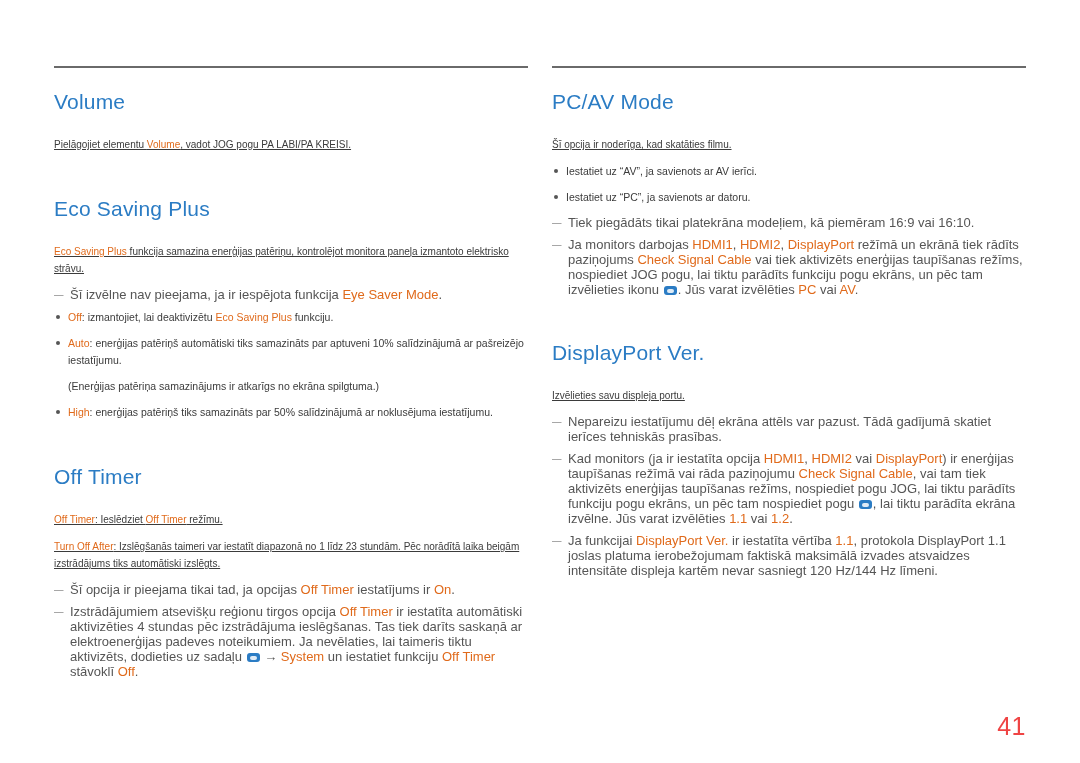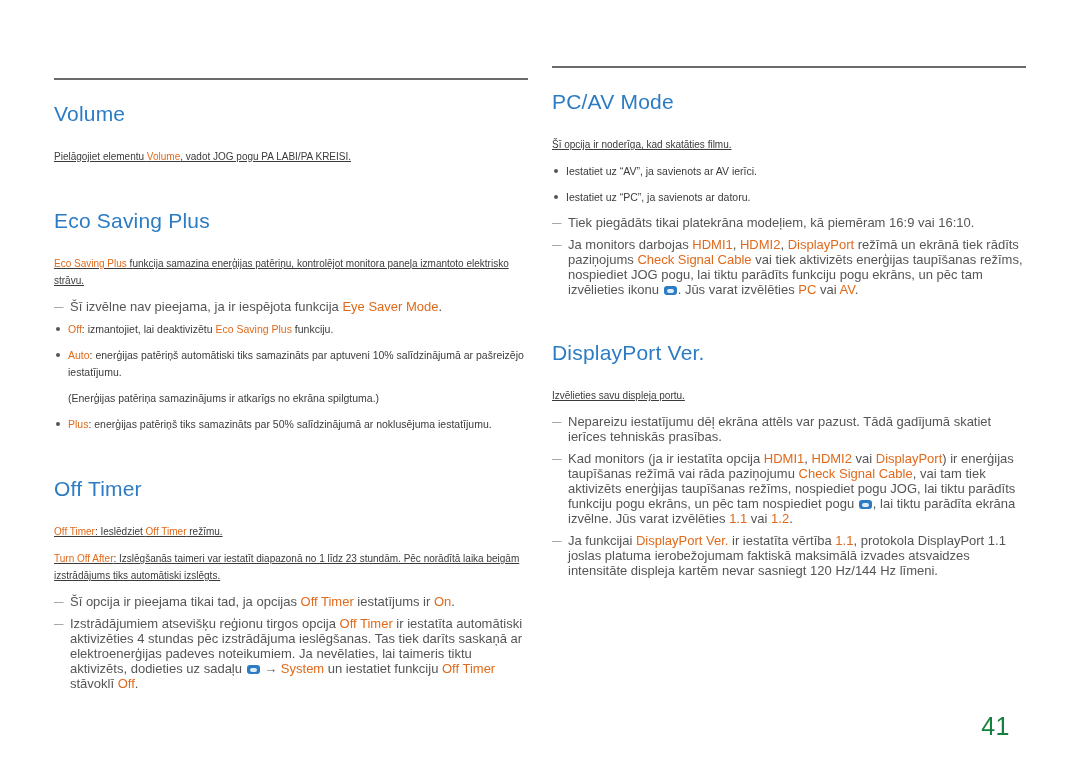--- a/index.html
+++ b/index.html
@@ -19,21 +19,21 @@
     position: absolute;
     left: 0; top: 0;
     width: 1080px;
     height: 763px;
   }
   .col {
     position: absolute;
     top: 66px;
     width: 474px;
   }
-  .col-left { left: 54px; margin-top: 12px; }
+  .col-left { left: 54px; }
   .col-right { left: 552px; }
 
   .rule {
     border-top: 2px solid #6a6a6a;
     height: 0;
     margin: 0 0 22px 0;
   }
   h1.sect {
     font-size: 21px;
     font-weight: normal;
@@ -111,24 +111,24 @@
     left: 3px;
     top: 2.5px;
     width: 7px;
     height: 4px;
     border-radius: 2px;
     background: #ffffff;
     opacity: 0.85;
   }
   .pagenum {
     position: absolute;
-    right: 70px;
+    right: 54px;
     bottom: 22px;
     font-size: 25px;
-    color: #15803d;
+    color: #ef4444;
     letter-spacing: 0.5px;
   }
 </style>
 </head>
 <body>
 
 <div class="page">
 
   <div class="col col-left">
 
@@ -138,21 +138,21 @@
     <p class="body"><span>Pielāgojiet elementu </span><span class="hl-orange">Volume</span><span>, vadot JOG pogu PA LABI/PA KREISI.</span></p>
 
     <h1 class="sect spaced-top">Eco Saving Plus</h1>
     <p class="body"><span class="hl-orange">Eco Saving Plus</span><span> funkcija samazina enerģijas patēriņu, kontrolējot monitora paneļa izmantoto elektrisko strāvu.</span></p>
     <div class="note"><span>Šī izvēlne nav pieejama, ja ir iespējota funkcija </span><span class="hl-orange">Eye Saver Mode</span><span>.</span></div>
 
     <ul class="bullets">
       <li><span class="hl-orange">Off</span><span>: izmantojiet, lai deaktivizētu </span><span class="hl-orange">Eco Saving Plus</span><span> funkciju.</span></li>
       <li><span class="hl-orange">Auto</span><span>: enerģijas patēriņš automātiski tiks samazināts par aptuveni 10% salīdzinājumā ar pašreizējo iestatījumu.</span></li>
       <li class="nodot"><span>(Enerģijas patēriņa samazinājums ir atkarīgs no ekrāna spilgtuma.)</span></li>
-      <li><span class="hl-orange">Plus</span><span>: enerģijas patēriņš tiks samazināts par 50% salīdzinājumā ar noklusējuma iestatījumu.</span></li>
+      <li><span class="hl-orange">High</span><span>: enerģijas patēriņš tiks samazināts par 50% salīdzinājumā ar noklusējuma iestatījumu.</span></li>
     </ul>
 
     <h1 class="sect spaced-top">Off Timer</h1>
     <p class="body"><span class="hl-orange">Off Timer</span><span>: Ieslēdziet </span><span class="hl-orange">Off Timer</span><span> režīmu.</span></p>
     <p class="body"><span class="hl-orange">Turn Off After</span><span>: Izslēgšanās taimeri var iestatīt diapazonā no 1 līdz 23 stundām. Pēc norādītā laika beigām izstrādājums tiks automātiski izslēgts.</span></p>
     <div class="note"><span>Šī opcija ir pieejama tikai tad, ja opcijas </span><span class="hl-orange">Off Timer</span><span> iestatījums ir </span><span class="hl-orange">On</span><span>.</span></div>
     <div class="note"><span>Izstrādājumiem atsevišķu reģionu tirgos opcija </span><span class="hl-orange">Off Timer</span><span> ir iestatīta automātiski aktivizēties 4 stundas pēc izstrādājuma ieslēgšanas. Tas tiek darīts saskaņā ar elektroenerģijas padeves noteikumiem. Ja nevēlaties, lai taimeris tiktu aktivizēts, dodieties uz sadaļu </span><span class="jogicon"></span><span> → </span><span class="hl-orange">System</span><span> un iestatiet funkciju </span><span class="hl-orange">Off Timer</span><span> stāvoklī </span><span class="hl-orange">Off</span><span>.</span></div>
 
   </div>
 

